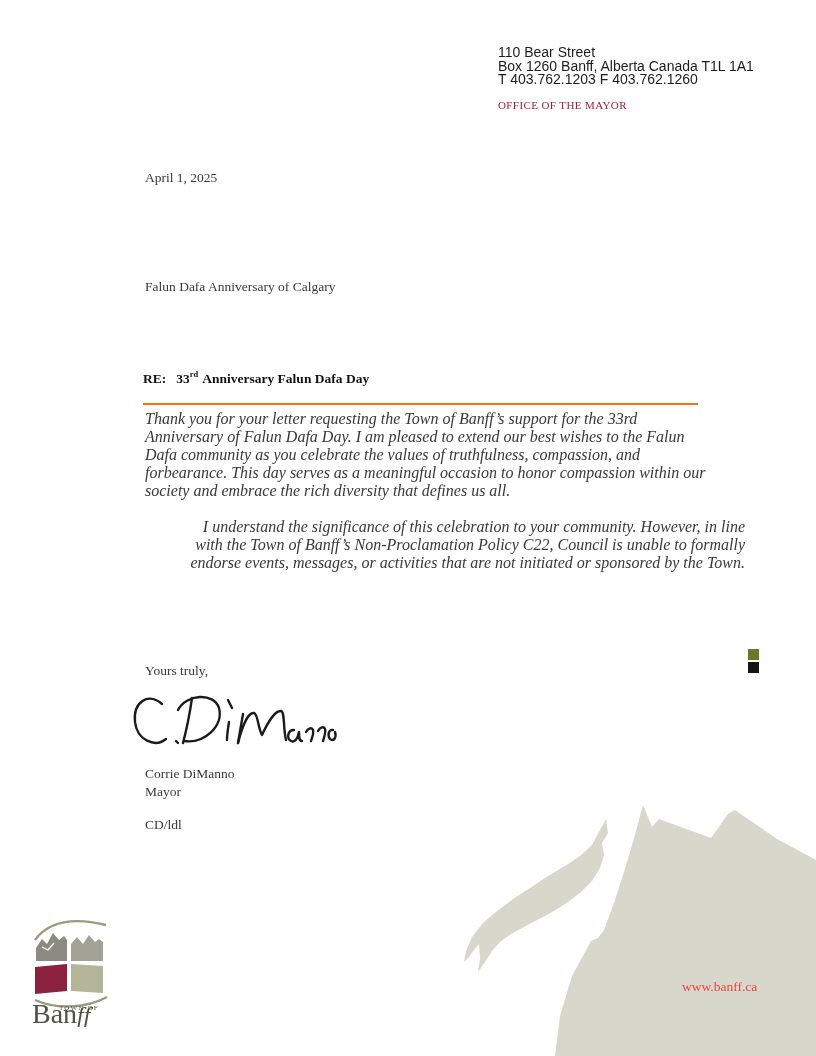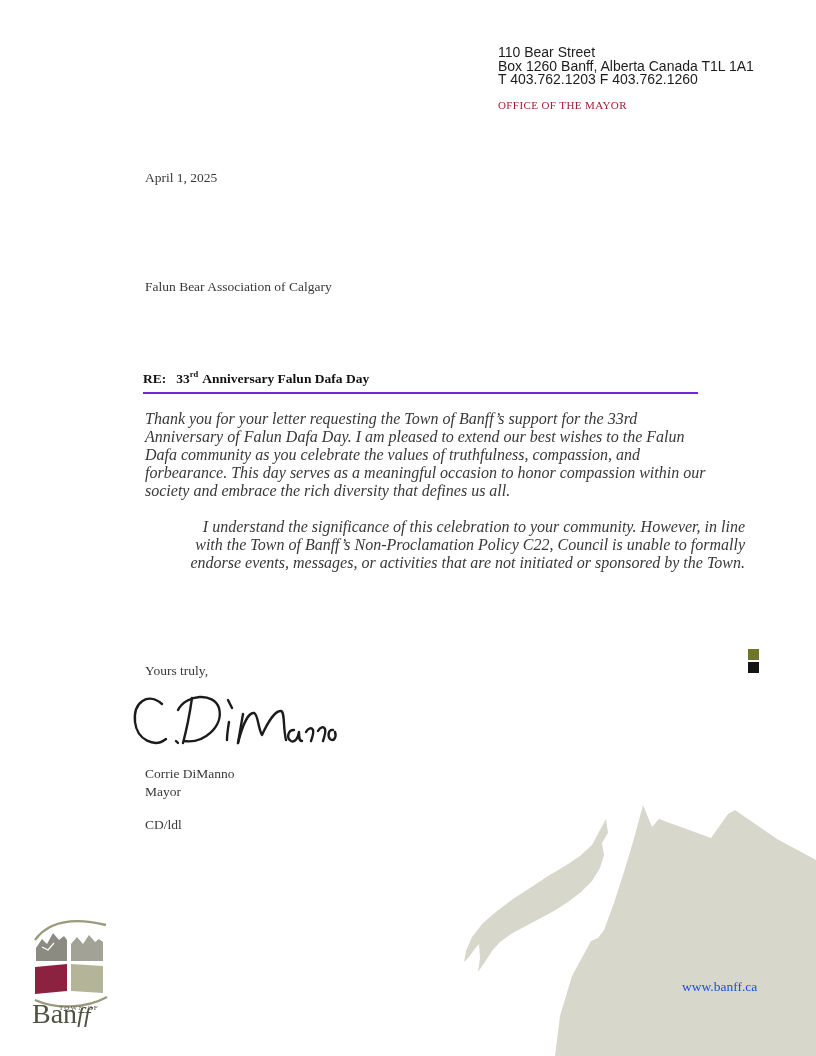--- a/index.html
+++ b/index.html
@@ -10,39 +10,39 @@
   }
   
   .letterhead { position:absolute; left:498px; top:46px; }
   .lh-address { font-family:"Liberation Sans", sans-serif; font-size:14px; line-height:13.5px; color:#1c1c1c; }
   .lh-office { margin-top:12px; font-family:"Liberation Serif", serif; font-size:11px; letter-spacing:0.4px; color:#a21e35; font-weight:500; }
 
   
   .date      { position:absolute; left:145px; top:170px; font-size:13.5px; }
   .recipient { position:absolute; left:145px; top:279px; font-size:13.5px; }
   .subject   { position:absolute; left:143px; top:369px; width:555px; font-size:13.5px; font-weight:bold; color:#111;
-               padding-bottom:5px; border-bottom:2px solid #6d28d9; }
+               padding-bottom:16px; border-bottom:2px solid #f97316; }
   .subject .num  { margin-left:10px; }
   .subject sup   { font-size:8.5px; }
   .subject .rest { margin-left:4px; }
   .para { position:absolute; left:145px; width:600px; font-size:16px; line-height:18px; white-space:pre-line;font-style:italic; }
   .para-1 { top:410px; }
   .para-2 { top:518px;text-align:right; }
   .para-3 { top:591px; }
   .closing { position:absolute; left:145px; top:663px; font-size:13.5px; }
   .signature { position:absolute; left:128px; top:690px; }
   .signer { position:absolute; left:145px; top:765px; font-size:13.5px; line-height:18px; }
   .initials { position:absolute; left:145px; top:817px; font-size:13.5px; }
 
   
   .side-squares { position:absolute; left:748px; top:649px; }
 
   
   .mountain-art { position:absolute; left:436px; top:780px; }
-  .website { position:absolute; left:682px; top:979px; font-size:13.5px; color:#1d4ed8; }
+  .website { position:absolute; left:682px; top:979px; font-size:13.5px; color:#ef4444; }
 
   
   .logo { position:absolute; left:31px; top:913px; }
 </style>
 </head>
 <body>
 
 <div class="page">
 
   <svg class="mountain-art" width="380" height="276" viewBox="0 0 380 276">
@@ -54,21 +54,21 @@
   <div class="letterhead">
     <div class="lh-address">
       <div>110 Bear Street</div>
       <div>Box 1260 Banff, Alberta Canada T1L 1A1</div>
       <div>T 403.762.1203 F 403.762.1260</div>
     </div>
     <div class="lh-office">OFFICE OF THE MAYOR</div>
   </div>
 
   <div class="date">April 1, 2025</div>
-  <div class="recipient">Falun Bear Association of Calgary</div>
+  <div class="recipient">Falun Dafa Anniversary of Calgary</div>
 
   <div class="subject">
     <span>RE:</span><span class="num">33</span><sup>rd</sup><span class="rest">Anniversary Falun Dafa Day</span>
   </div>
 
   <div class="para para-1">Thank you for your letter requesting the Town of Banff’s support for the 33rd
 Anniversary of Falun Dafa Day. I am pleased to extend our best wishes to the Falun
 Dafa community as you celebrate the values of truthfulness, compassion, and
 forbearance. This day serves as a meaningful occasion to honor compassion within our
 society and embrace the rich diversity that defines us all.</div>

